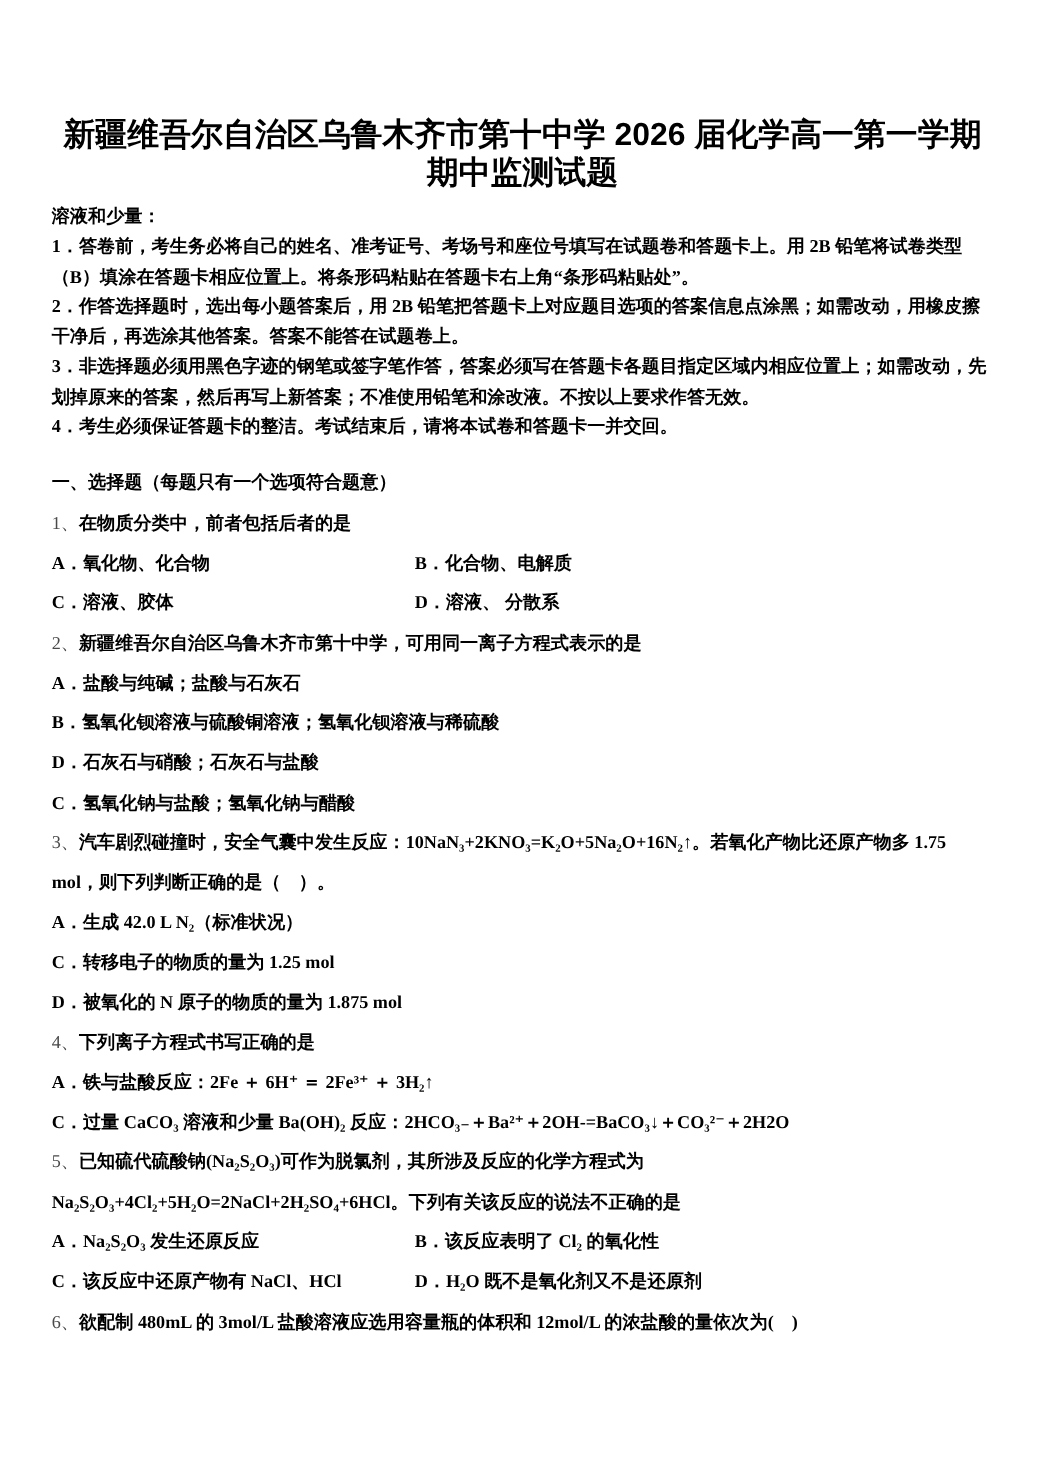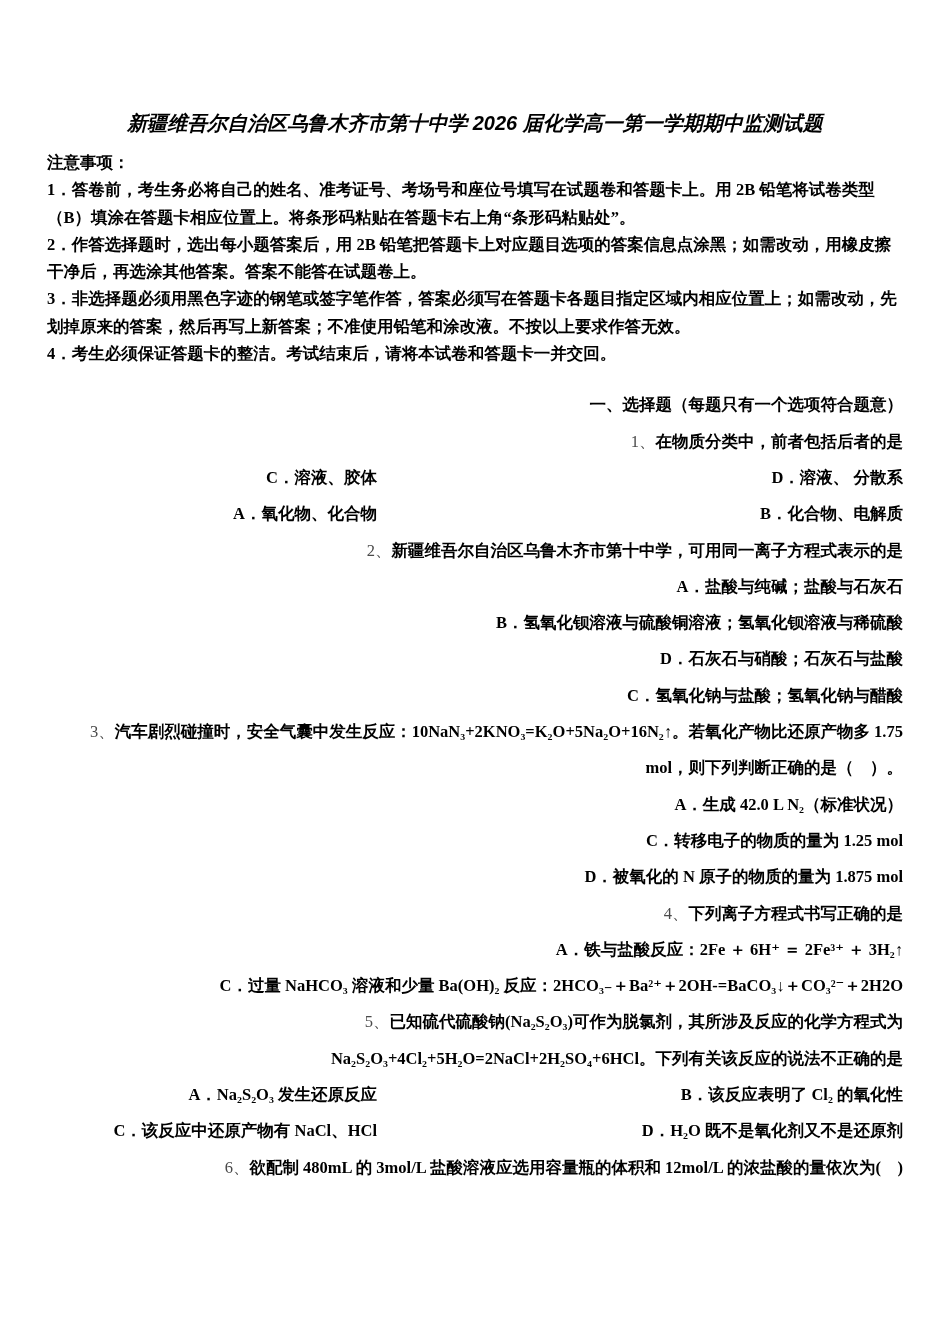--- a/index.html
+++ b/index.html
@@ -14,77 +14,75 @@
     box-sizing: border-box;
     width: 950px;
     height: 1344px;
     padding: 0 47px;
     color: #000;
     font-family: "Liberation Serif", "DejaVu Serif", serif;
   }
   .title {
     margin: 106px 0 0 0;
     text-align: center;
-    font-size: 20px;
+    font-size: 29px;
     line-height: 34px;
     font-weight: 900;
     font-family: "Liberation Sans", "DejaVu Sans", sans-serif;
-    font-style: italic;
   }
   .notice {
     margin-top: 9px;
     font-size: 16.5px;
     font-weight: 700;
     line-height: 27.3px;
   }
   .notice p { margin: 0; }
   .qarea {
     font-size: 16.5px;
     font-weight: 700;
     line-height: 36.3px;
-    text-align: right;
   }
   .qarea p { margin: 0; }
   .section-heading { margin-top: 20px !important; }
   .q-num {
     font-weight: 400;
     color: #4a4a4a;
   }
   .opt-row { display: flex; }
   .opt-row .cell1 { width: 330px; flex: 0 0 330px; }
   .opt-row .cell2 { flex: 1; }
 </style>
 </head>
 <body>
 
 <div class="page">
 
   <h1 class="title">新疆维吾尔自治区乌鲁木齐市第十中学 2026 届化学高一第一学期期中监测试题</h1>
 
   <div class="notice">
-    <p>注意事项：</p>
+    <p>溶液和少量：</p>
     <p>1．答卷前，考生务必将自己的姓名、准考证号、考场号和座位号填写在试题卷和答题卡上。用 2B 铅笔将试卷类型（B）填涂在答题卡相应位置上。将条形码粘贴在答题卡右上角“条形码粘贴处”。</p>
     <p>2．作答选择题时，选出每小题答案后，用 2B 铅笔把答题卡上对应题目选项的答案信息点涂黑；如需改动，用橡皮擦干净后，再选涂其他答案。答案不能答在试题卷上。</p>
     <p>3．非选择题必须用黑色字迹的钢笔或签字笔作答，答案必须写在答题卡各题目指定区域内相应位置上；如需改动，先划掉原来的答案，然后再写上新答案；不准使用铅笔和涂改液。不按以上要求作答无效。</p>
     <p>4．考生必须保证答题卡的整洁。考试结束后，请将本试卷和答题卡一并交回。</p>
   </div>
 
   <div class="qarea">
 
     <p class="section-heading">一、选择题（每题只有一个选项符合题意）</p>
 
     <div>
       <p><span class="q-num">1、</span><span>在物质分类中，前者包括后者的是</span></p>
       <div class="opt-row">
+        <span class="cell1">A．氧化物、化合物</span>
+        <span class="cell2">B．化合物、电解质</span>
+      </div>
+      <div class="opt-row">
         <span class="cell1">C．溶液、胶体</span>
         <span class="cell2">D．溶液、 分散系</span>
-      </div>
-      <div class="opt-row">
-        <span class="cell1">A．氧化物、化合物</span>
-        <span class="cell2">B．化合物、电解质</span>
       </div>
     </div>
 
     <div>
       <p><span class="q-num">2、</span><span>新疆维吾尔自治区乌鲁木齐市第十中学，可用同一离子方程式表示的是</span></p>
       <p>A．盐酸与纯碱；盐酸与石灰石</p>
       <p>B．氢氧化钡溶液与硫酸铜溶液；氢氧化钡溶液与稀硫酸</p>
       <p>D．石灰石与硝酸；石灰石与盐酸</p>
       <p>C．氢氧化钠与盐酸；氢氧化钠与醋酸</p>
     </div>
@@ -92,21 +90,21 @@
     <div>
       <p><span class="q-num">3、</span><span>汽车剧烈碰撞时，安全气囊中发生反应：10NaN₃+2KNO₃=K₂O+5Na₂O+16N₂↑。若氧化产物比还原产物多 1.75 mol，则下列判断正确的是（　）。</span></p>
       <p>A．生成 42.0 L N₂（标准状况）</p>
       <p>C．转移电子的物质的量为 1.25 mol</p>
       <p>D．被氧化的 N 原子的物质的量为 1.875 mol</p>
     </div>
 
     <div>
       <p><span class="q-num">4、</span><span>下列离子方程式书写正确的是</span></p>
       <p>A．铁与盐酸反应：2Fe ＋ 6H⁺ ＝ 2Fe³⁺ ＋ 3H₂↑</p>
-      <p>C．过量 NaHCO₃ 溶液和少量 Ba(OH)₂ 反应：2HCO₃₋＋Ba²⁺＋2OH-=BaCO₃↓＋CO₃²⁻＋2H2O</p>
+      <p>C．过量 CaCO₃ 溶液和少量 Ba(OH)₂ 反应：2HCO₃₋＋Ba²⁺＋2OH-=BaCO₃↓＋CO₃²⁻＋2H2O</p>
     </div>
 
     <div>
       <p><span class="q-num">5、</span><span>已知硫代硫酸钠(Na₂S₂O₃)可作为脱氯剂，其所涉及反应的化学方程式为</span></p>
       <p>Na₂S₂O₃+4Cl₂+5H₂O=2NaCl+2H₂SO₄+6HCl。下列有关该反应的说法不正确的是</p>
       <div class="opt-row">
         <span class="cell1">A．Na₂S₂O₃ 发生还原反应</span>
         <span class="cell2">B．该反应表明了 Cl₂ 的氧化性</span>
       </div>
       <div class="opt-row">

